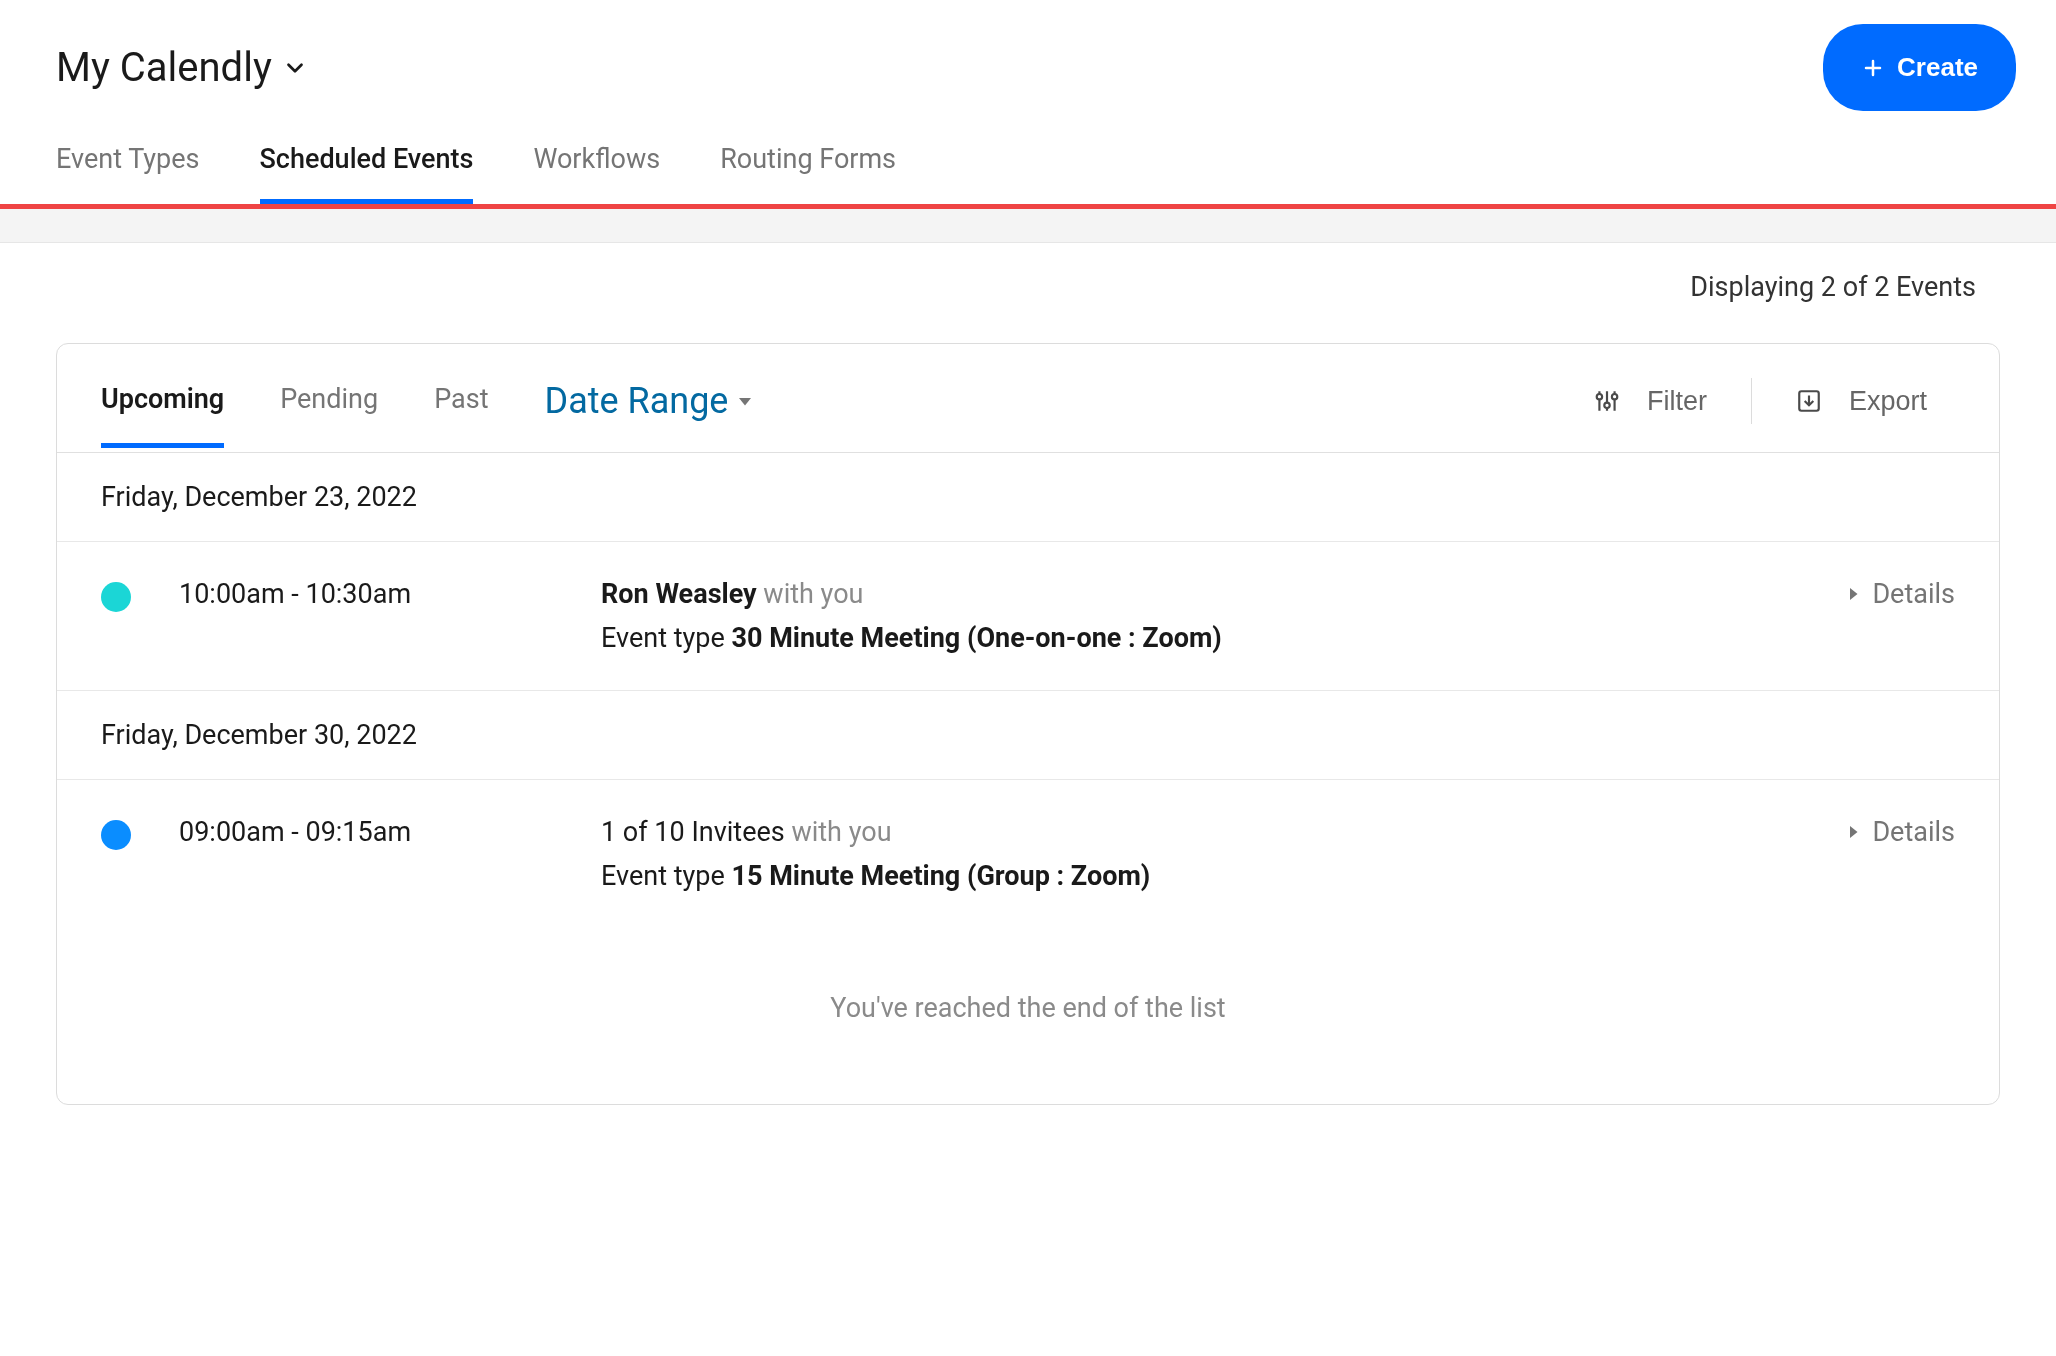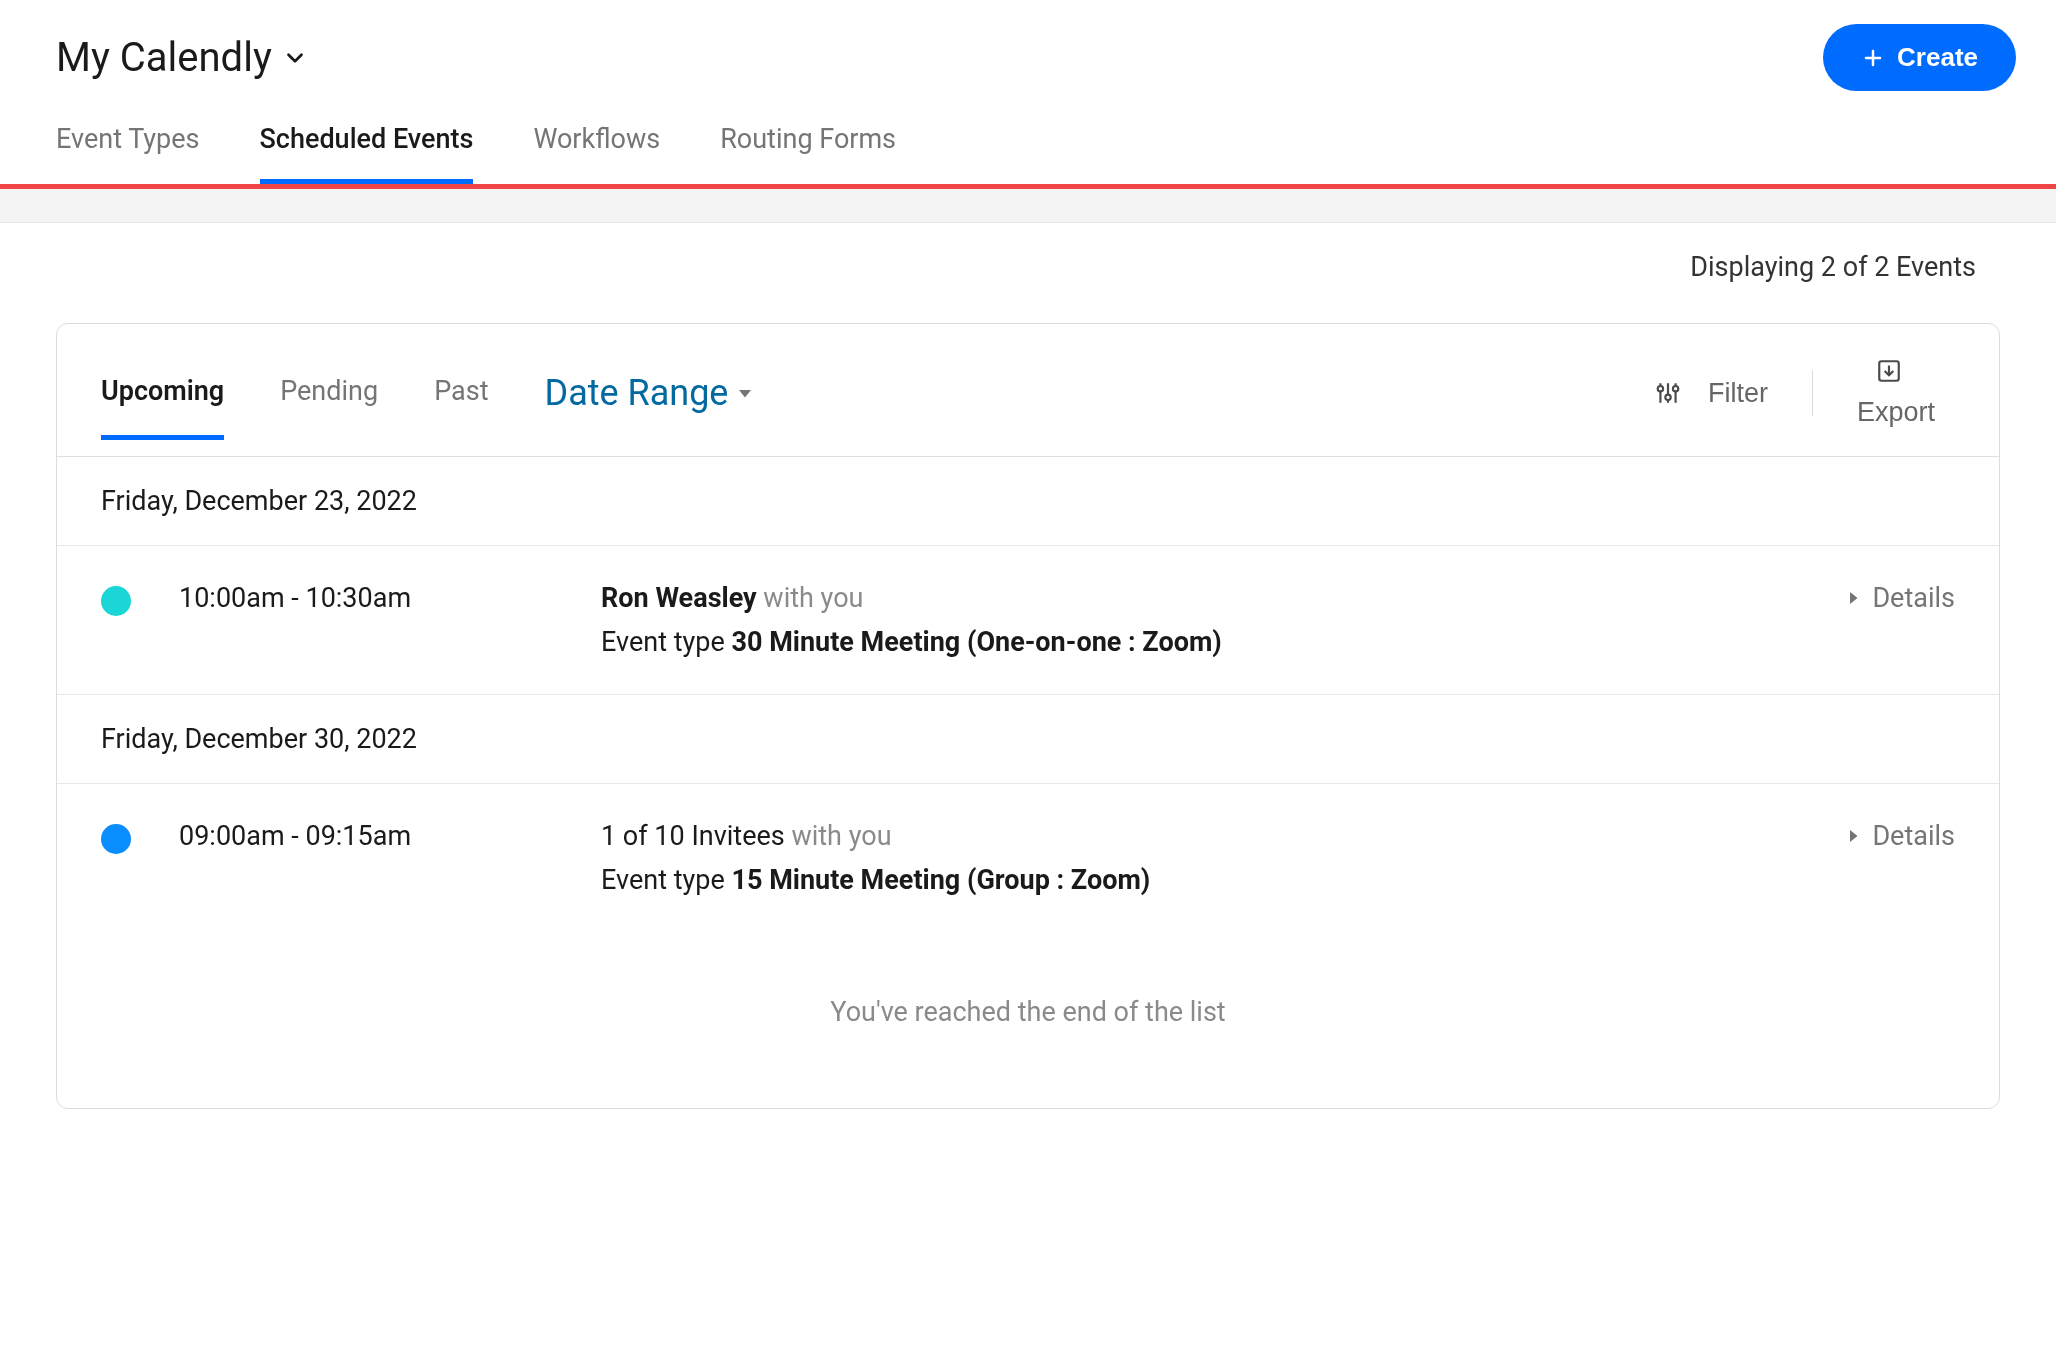--- a/index.html
+++ b/index.html
@@ -24,21 +24,21 @@
     cursor: pointer;
   }
   .page-title svg { margin-left: 10px; }
   .create-btn {
     display: flex;
     align-items: center;
     background: #006bff;
     color: #fff;
     border: none;
     border-radius: 40px;
-    padding: 18px 38px;
+    padding: 28px 38px;
     font-size: 26px;
     font-weight: 700;
     cursor: pointer;
   }
   .create-btn svg { margin-right: 12px; }
   .nav-tabs {
     display: flex;
     gap: 60px;
     padding: 32px 0 0 56px;
     border-bottom: 5px solid #ef4444;
@@ -216,21 +216,21 @@
           <line x1="5" y1="3" x2="5" y2="21"></line>
           <circle cx="5" cy="8" r="2.5" fill="#fff"></circle>
           <line x1="12" y1="3" x2="12" y2="21"></line>
           <circle cx="12" cy="16" r="2.5" fill="#fff"></circle>
           <line x1="19" y1="3" x2="19" y2="21"></line>
           <circle cx="19" cy="8" r="2.5" fill="#fff"></circle>
         </svg>
       <span>Filter</span>
     </button>
     <div class="tool-divider"></div>
-    <button class="tool-btn" style="margin-right:20px;flex-direction:column;">
+    <button class="tool-btn" style="margin-right:28px;">
       <svg width="26" height="26" viewBox="0 0 24 24" fill="none" stroke="#4a4a4a" stroke-width="2">
           <rect x="3" y="3" width="18" height="18" rx="2"></rect>
           <line x1="12" y1="7" x2="12" y2="16"></line>
           <polyline points="8 12 12 16 16 12"></polyline>
         </svg>
       <span>Export</span>
     </button>
   </div>
 
   <div class="date-header">Friday, December 23, 2022</div>

